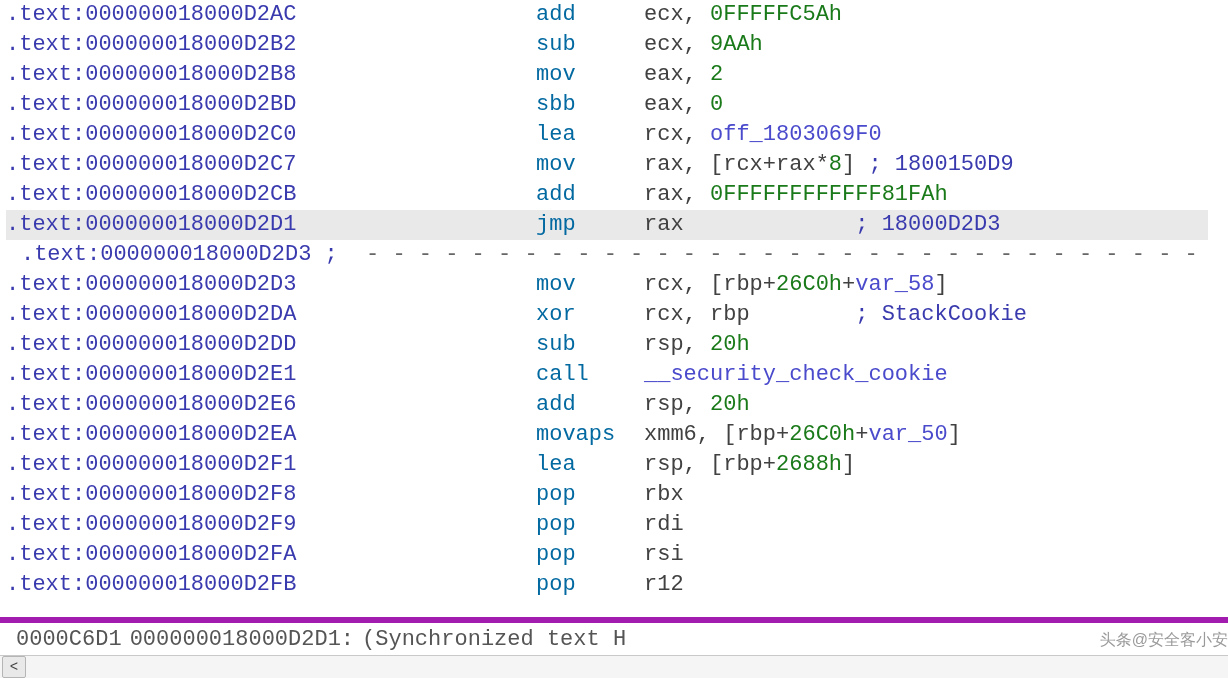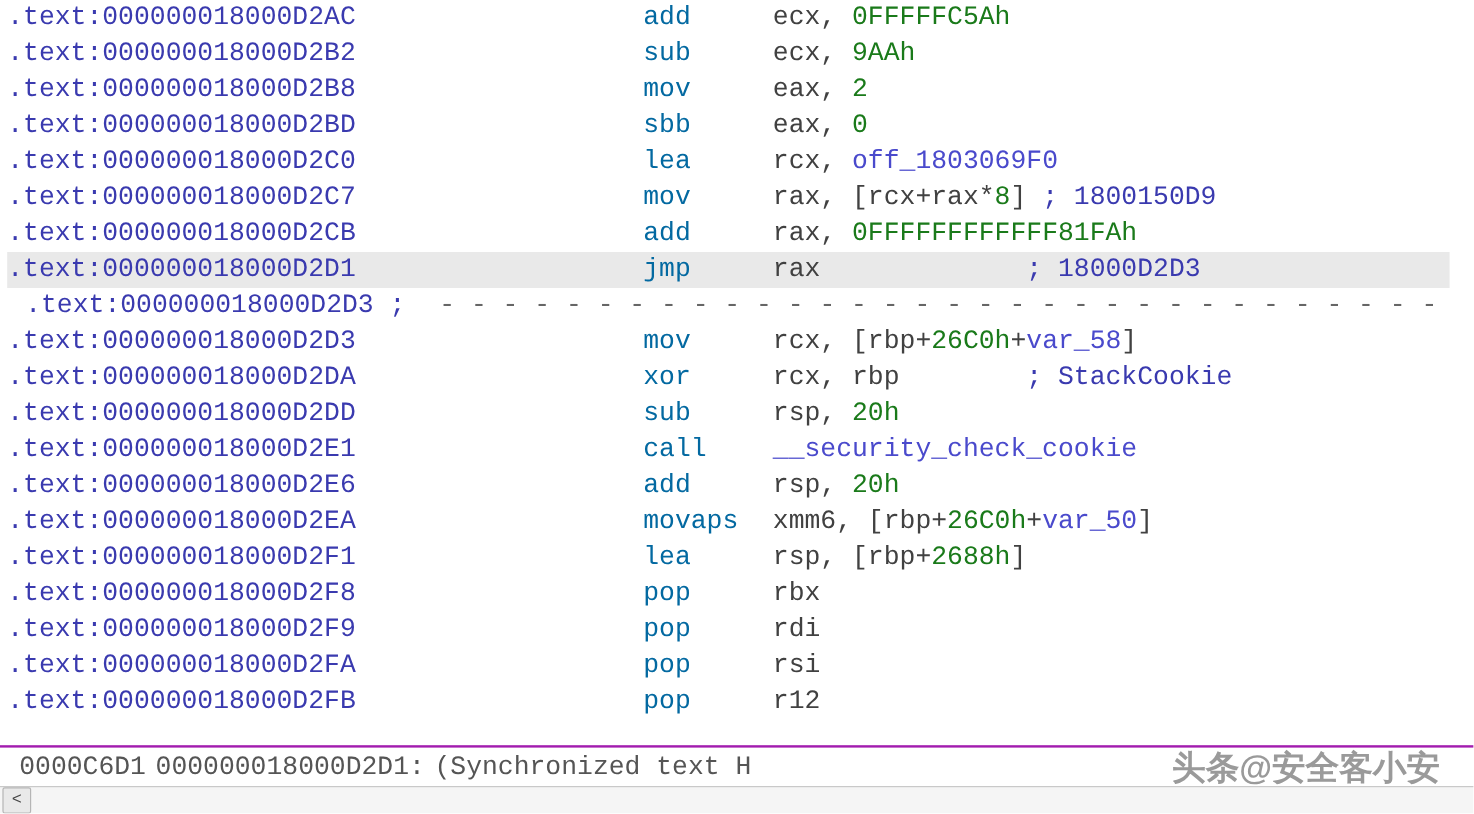--- a/index.html
+++ b/index.html
@@ -61,39 +61,38 @@
   }
   .sep-dashes {
     flex: 1 1 auto;
     overflow: hidden;
     color: #666;
     font-size: 22px;
   }
   
   .status {
     flex: 0 0 auto;
-    border-top: 2px solid #a21caf;
+    border-top: 6px solid #a21caf;
     padding: 2px 12px 0 16px;
     font-size: 22px;
     color: #555;
     display: flex;
     gap: 8px;
     align-items: baseline;
     background: #fff;
     position: relative;
   }
   .watermark {
     position: absolute;
-    right: 28px;
+    right: 0;
     bottom: 0;
     font-family: "PingFang SC","Microsoft YaHei","Heiti SC",sans-serif;
-    font-size: 28px;
+    font-size: 16px;
     color: #9a9a9a;
     text-shadow: 0 0 2px #fff;
-    font-weight: bold;
   }
   
   .hscroll {
     flex: 0 0 auto;
     height: 22px;
     border-top: 1px solid #c9c9c9;
     display: flex;
     align-items: center;
     background: #f5f5f5;
   }

